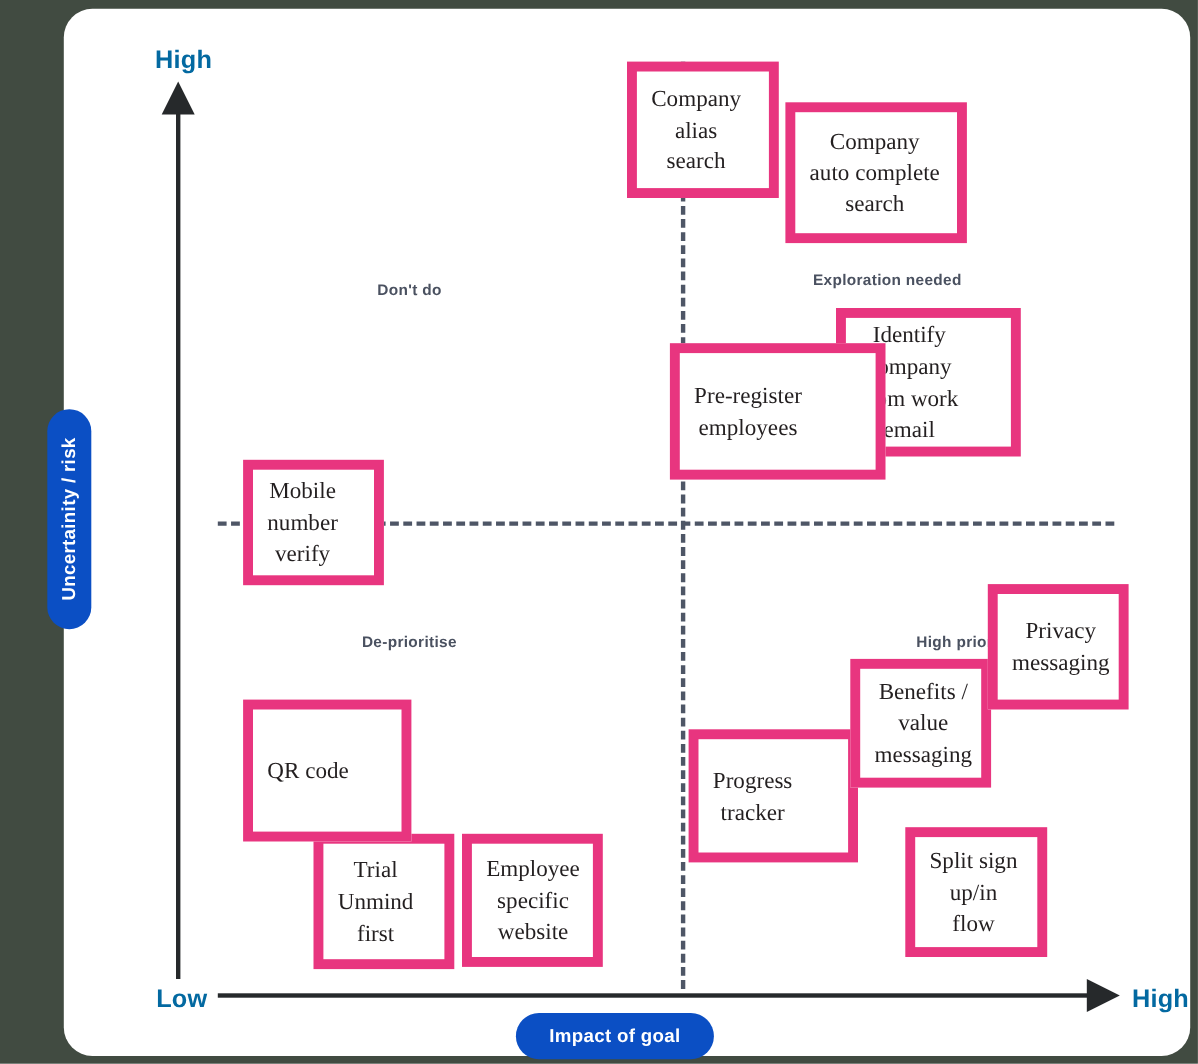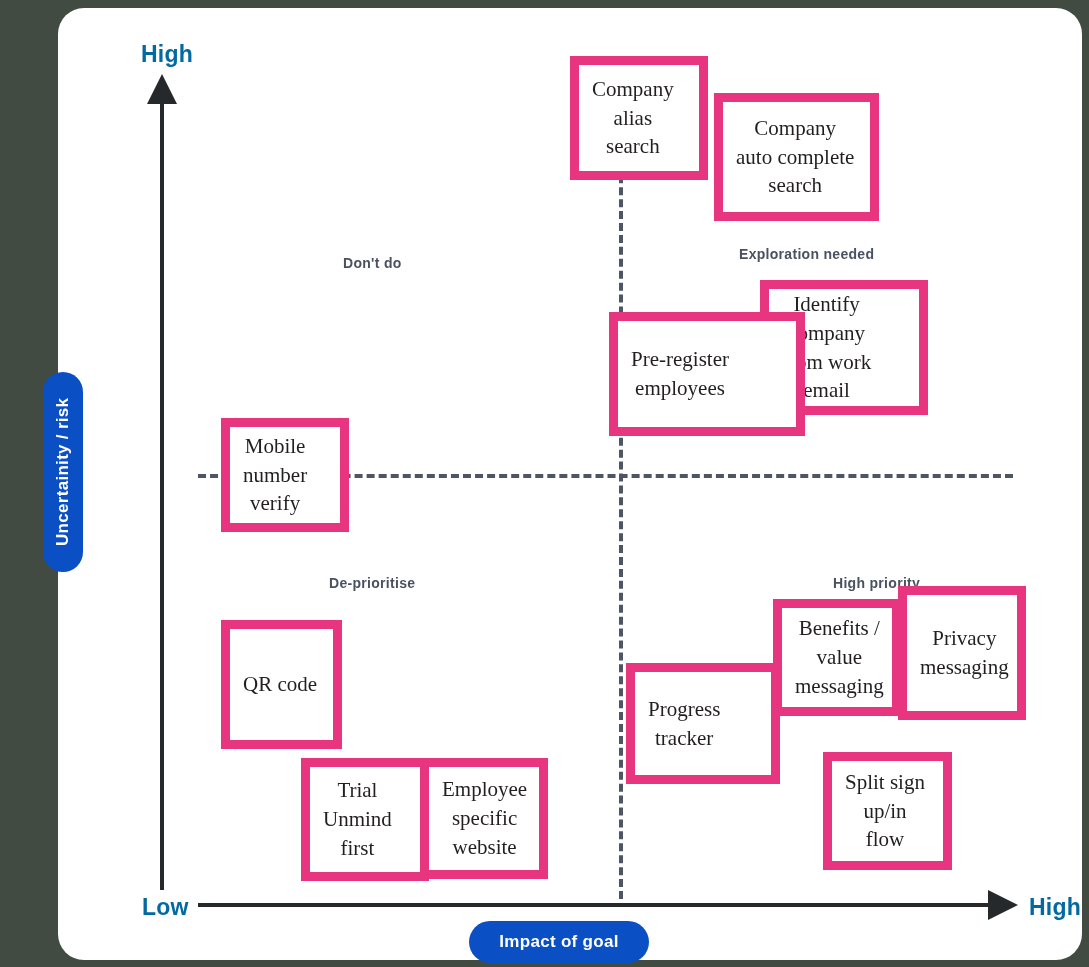--- a/index.html
+++ b/index.html
@@ -192,37 +192,37 @@
 
   <div class="card" style="left:702px; top:272px; width:168px; height:135px; z-index:4;">Identify
 company
 from work
 email</div>
 
   <div class="card" style="left:163px; top:410px; width:128px; height:114px; z-index:6;">Mobile
 number
 verify</div>
 
-  <div class="card mid" style="left:163px; top:612px; width:121px; height:129px; z-index:5;">QR code</div>
-
-  <div class="card" style="left:227px; top:750px; width:128px; height:123px; z-index:4;margin-left:16px;">Trial
+  <div class="card mid" style="left:163px; top:628px; width:153px; height:129px; z-index:5;">QR code</div>
+
+  <div class="card" style="left:227px; top:750px; width:128px; height:123px; z-index:4;">Trial
 Unmind
 first</div>
 
   <div class="card" style="left:362px; top:750px; width:128px; height:121px; z-index:4;">Employee
 specific
 website</div>
 
   <div class="card mid" style="left:568px; top:655px; width:154px; height:121px; z-index:5;">Progress
 tracker</div>
 
   <div class="card" style="left:715px; top:591px; width:128px; height:117px; z-index:5;">Benefits /
 value
 messaging</div>
 
-  <div class="card mid" style="left:840px; top:578px; width:128px; height:134px; z-index:6;">Privacy
+  <div class="card mid" style="left:840px; top:523px; width:128px; height:114px; z-index:6;">Privacy
 messaging</div>
 
   <div class="card" style="left:765px; top:744px; width:129px; height:118px; z-index:5;">Split sign
 up/in
 flow</div>
 
 </div>
 
 </body></html>

